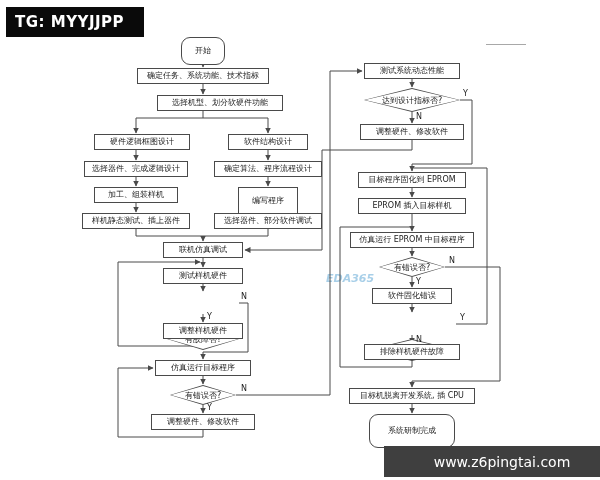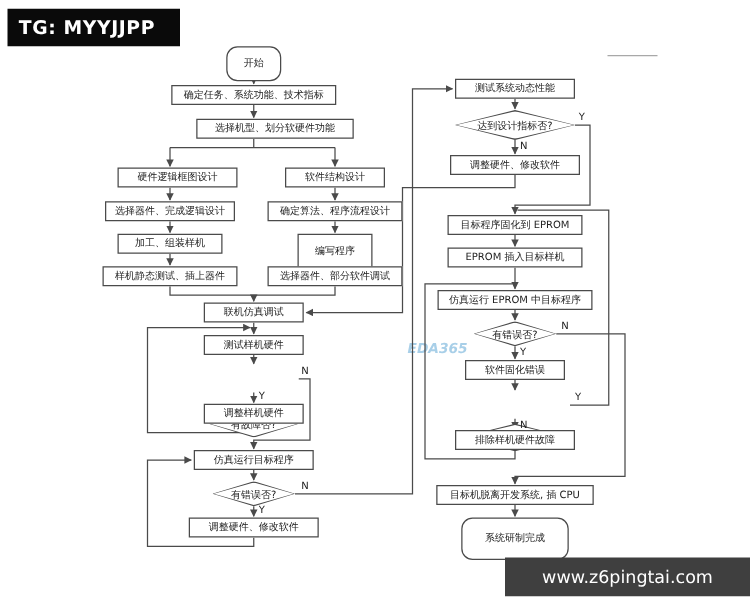--- a/index.html
+++ b/index.html
@@ -10,21 +10,21 @@
   }
   .tg-badge {
     position:absolute; left:6px; top:7px; width:138px; height:30px;
     background:#0a0a0a; color:#ffffff; font-size:15px; font-weight:bold;
     display:flex; align-items:center; padding-left:9px; box-sizing:border-box;
     letter-spacing:0.5px; z-index:5;
   }
   .footer-bar {
     position:absolute; right:0; bottom:3px; width:196px; height:31px;
     background:#3f3f3f; color:#ffffff; font-size:14px;
-    display:flex; align-items:center; justify-content:center; z-index:5;
+    display:flex; align-items:center; justify-content:center; z-index:5;padding-left:20px;
   }
   .corner-note-line {
     position:absolute; left:486px; top:44px; width:40px; height:0;
     border-top:1px solid #a8a8a8; z-index:1;
   }
   .watermark {
     position:absolute; left:326px; top:272px; z-index:1;
     color:rgba(96,168,214,0.55); font-size:11px; font-weight:bold; font-style:italic;
   }
   svg.connectors { position:absolute; left:0; top:0; z-index:1; }

